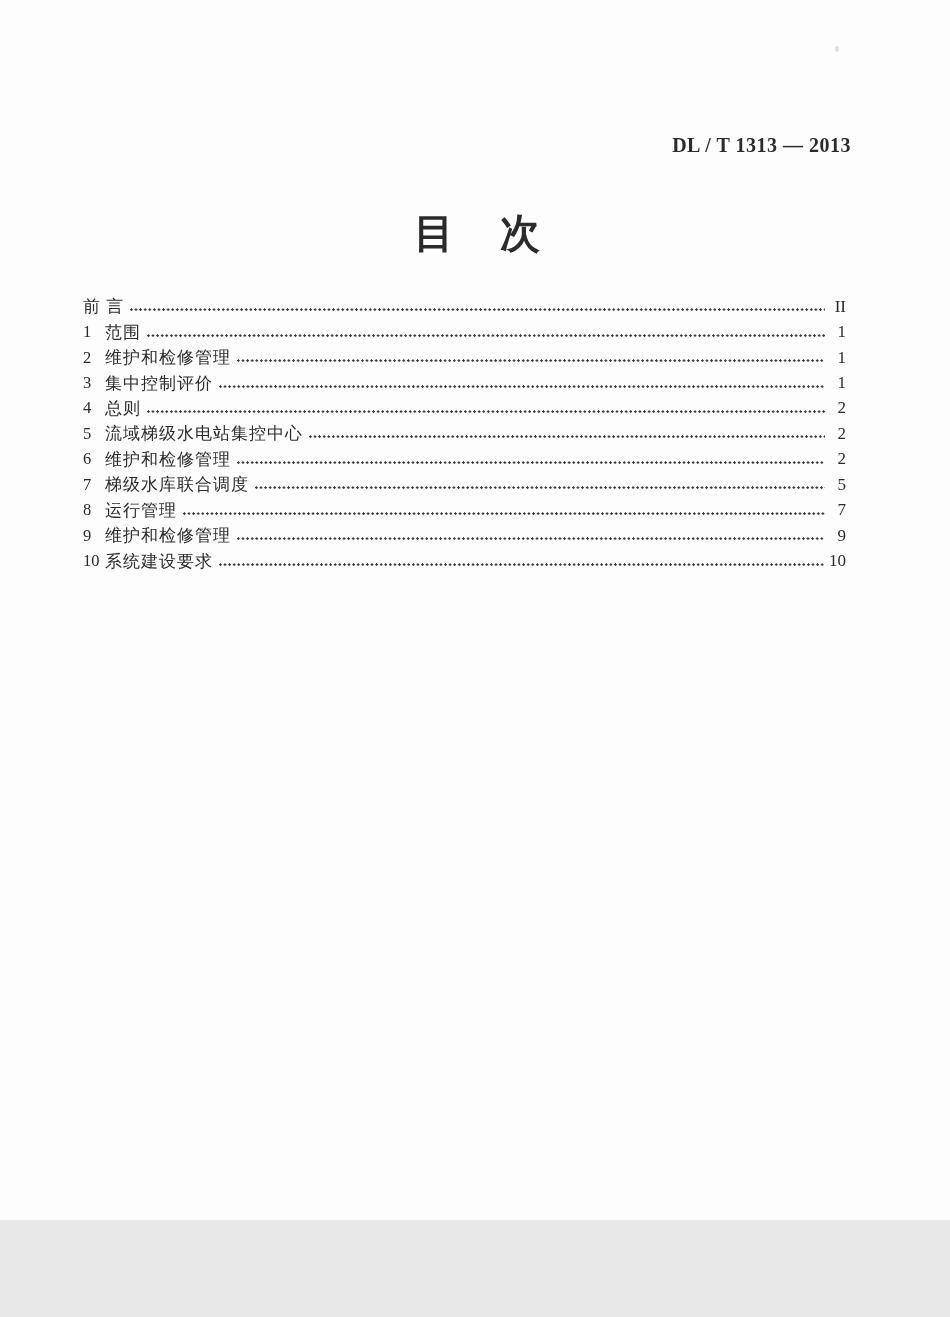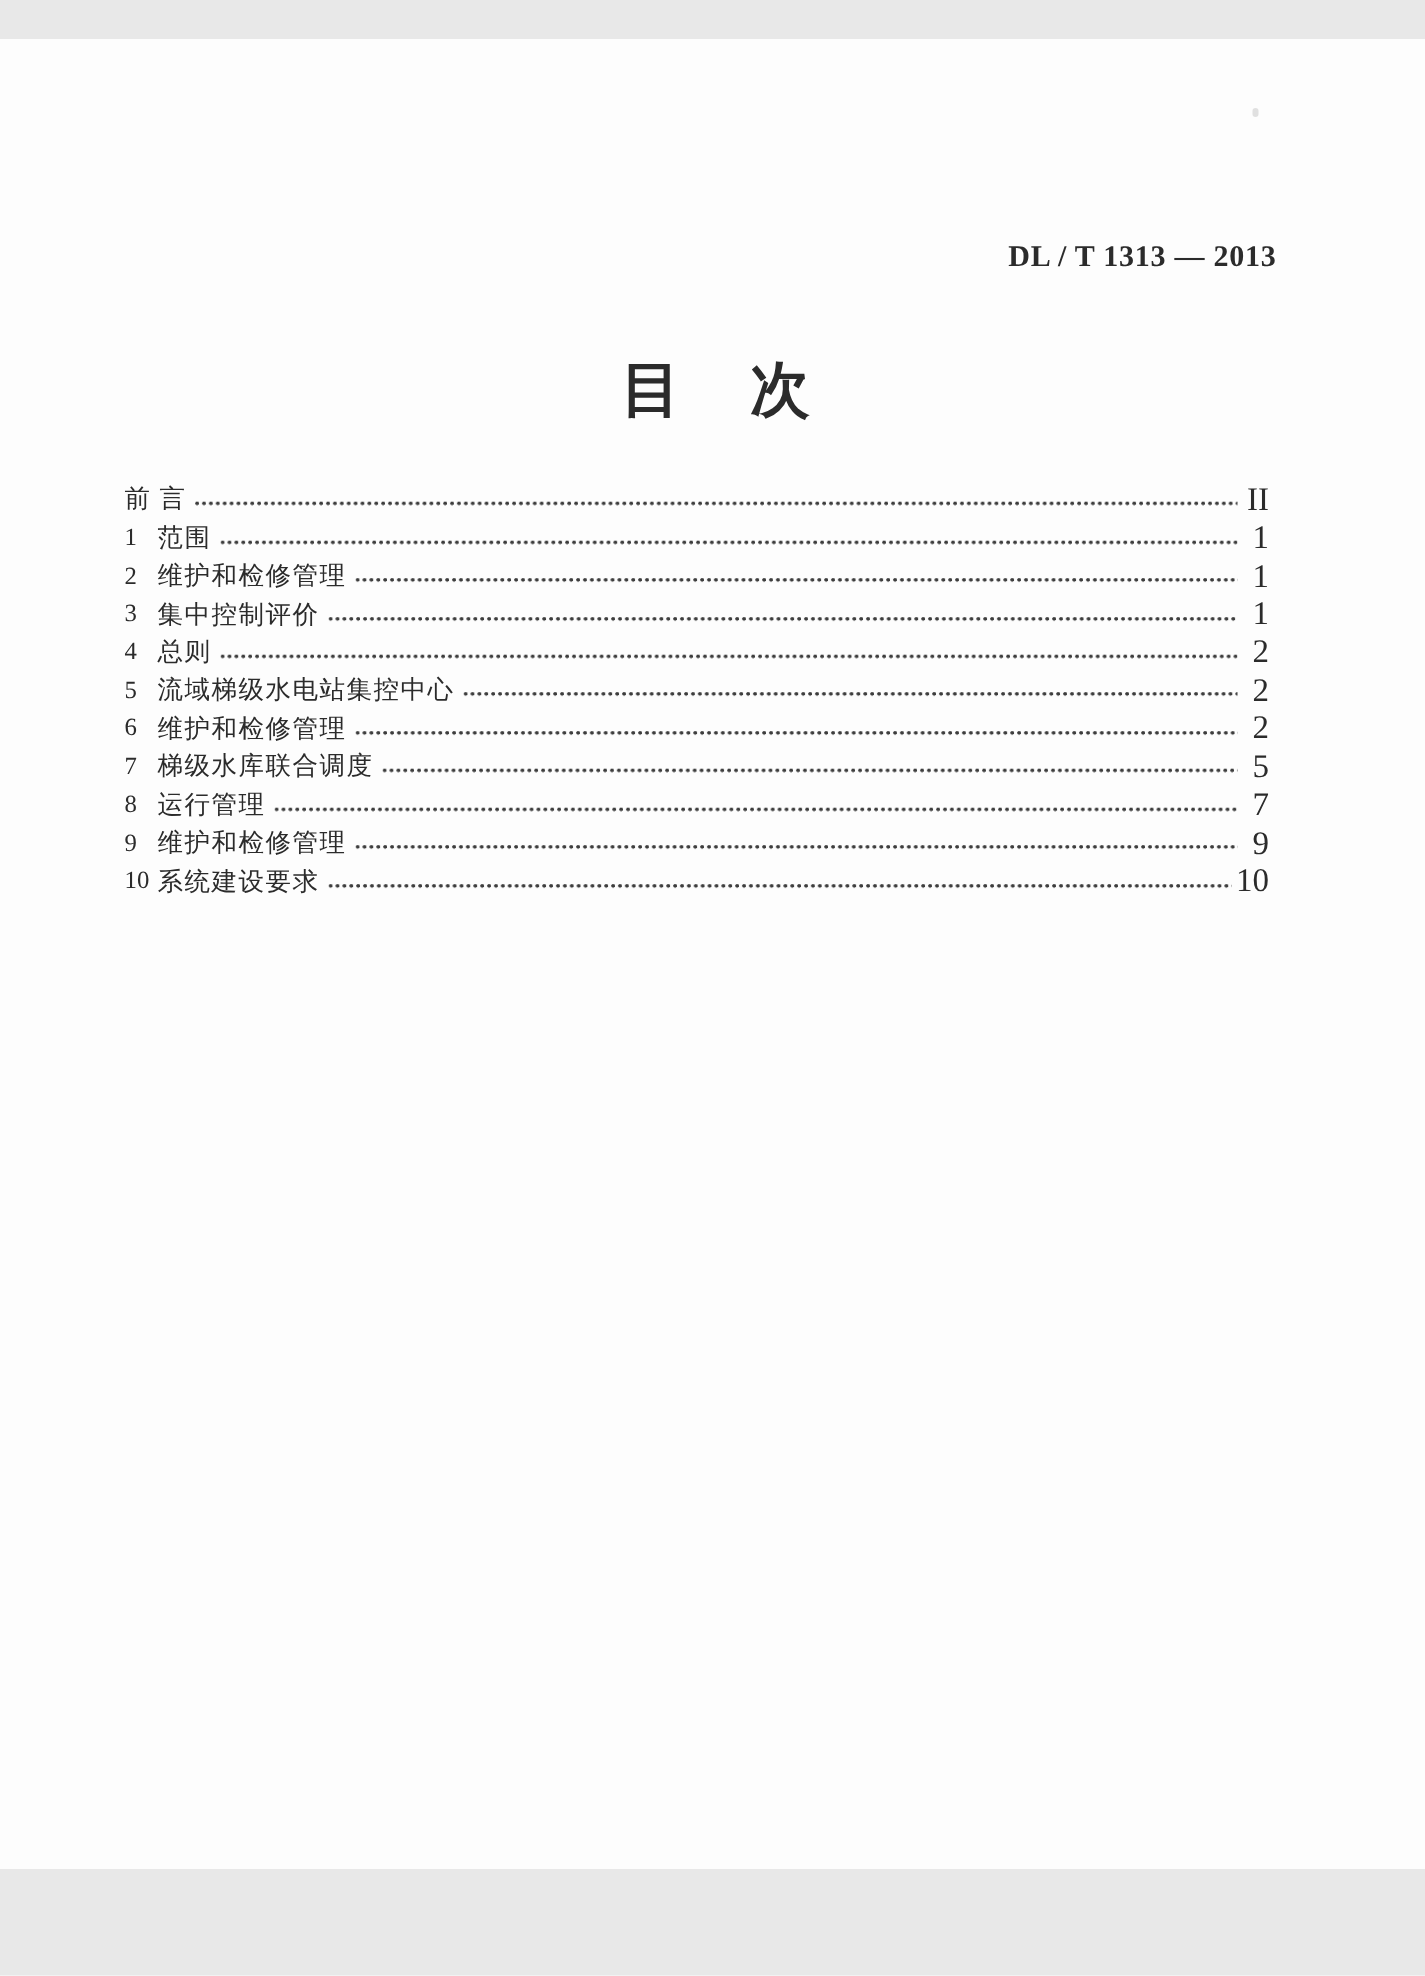--- a/index.html
+++ b/index.html
@@ -8,21 +8,20 @@
     background: #e8e8e8;
   }
   .page {
     position: relative;
     width: 950px;
     height: 1220px;
     background: #fdfdfd;
     overflow: hidden;
     font-family: "Liberation Serif", "DejaVu Serif", serif;
     color: #2b2b2b;
-    margin-top: 26px;
   }
   .doc-code {
     position: absolute;
     top: 134px;
     right: 99px;
     font-size: 20px;
     font-weight: bold;
     letter-spacing: 0.5px;
     white-space: nowrap;
   }
@@ -63,21 +62,21 @@
     flex: 1;
     height: 17px;
     margin: 0 3px 0 6px;
     background-image: radial-gradient(circle at 1.4px 68%, #3d3d3d 1.05px, rgba(0,0,0,0) 1.4px);
     background-size: 4.6px 17px;
     background-repeat: repeat-x;
   }
   .toc-page {
     min-width: 18px;
     text-align: right;
-    font-size: 22px;
+    font-size: 17px;
   }
   .footer-page {
     position: absolute;
     top: 1272px;
     left: 824px;
     font-size: 17px;
   }
   .scan-artifact {
     position: absolute;
     top: 46px;

